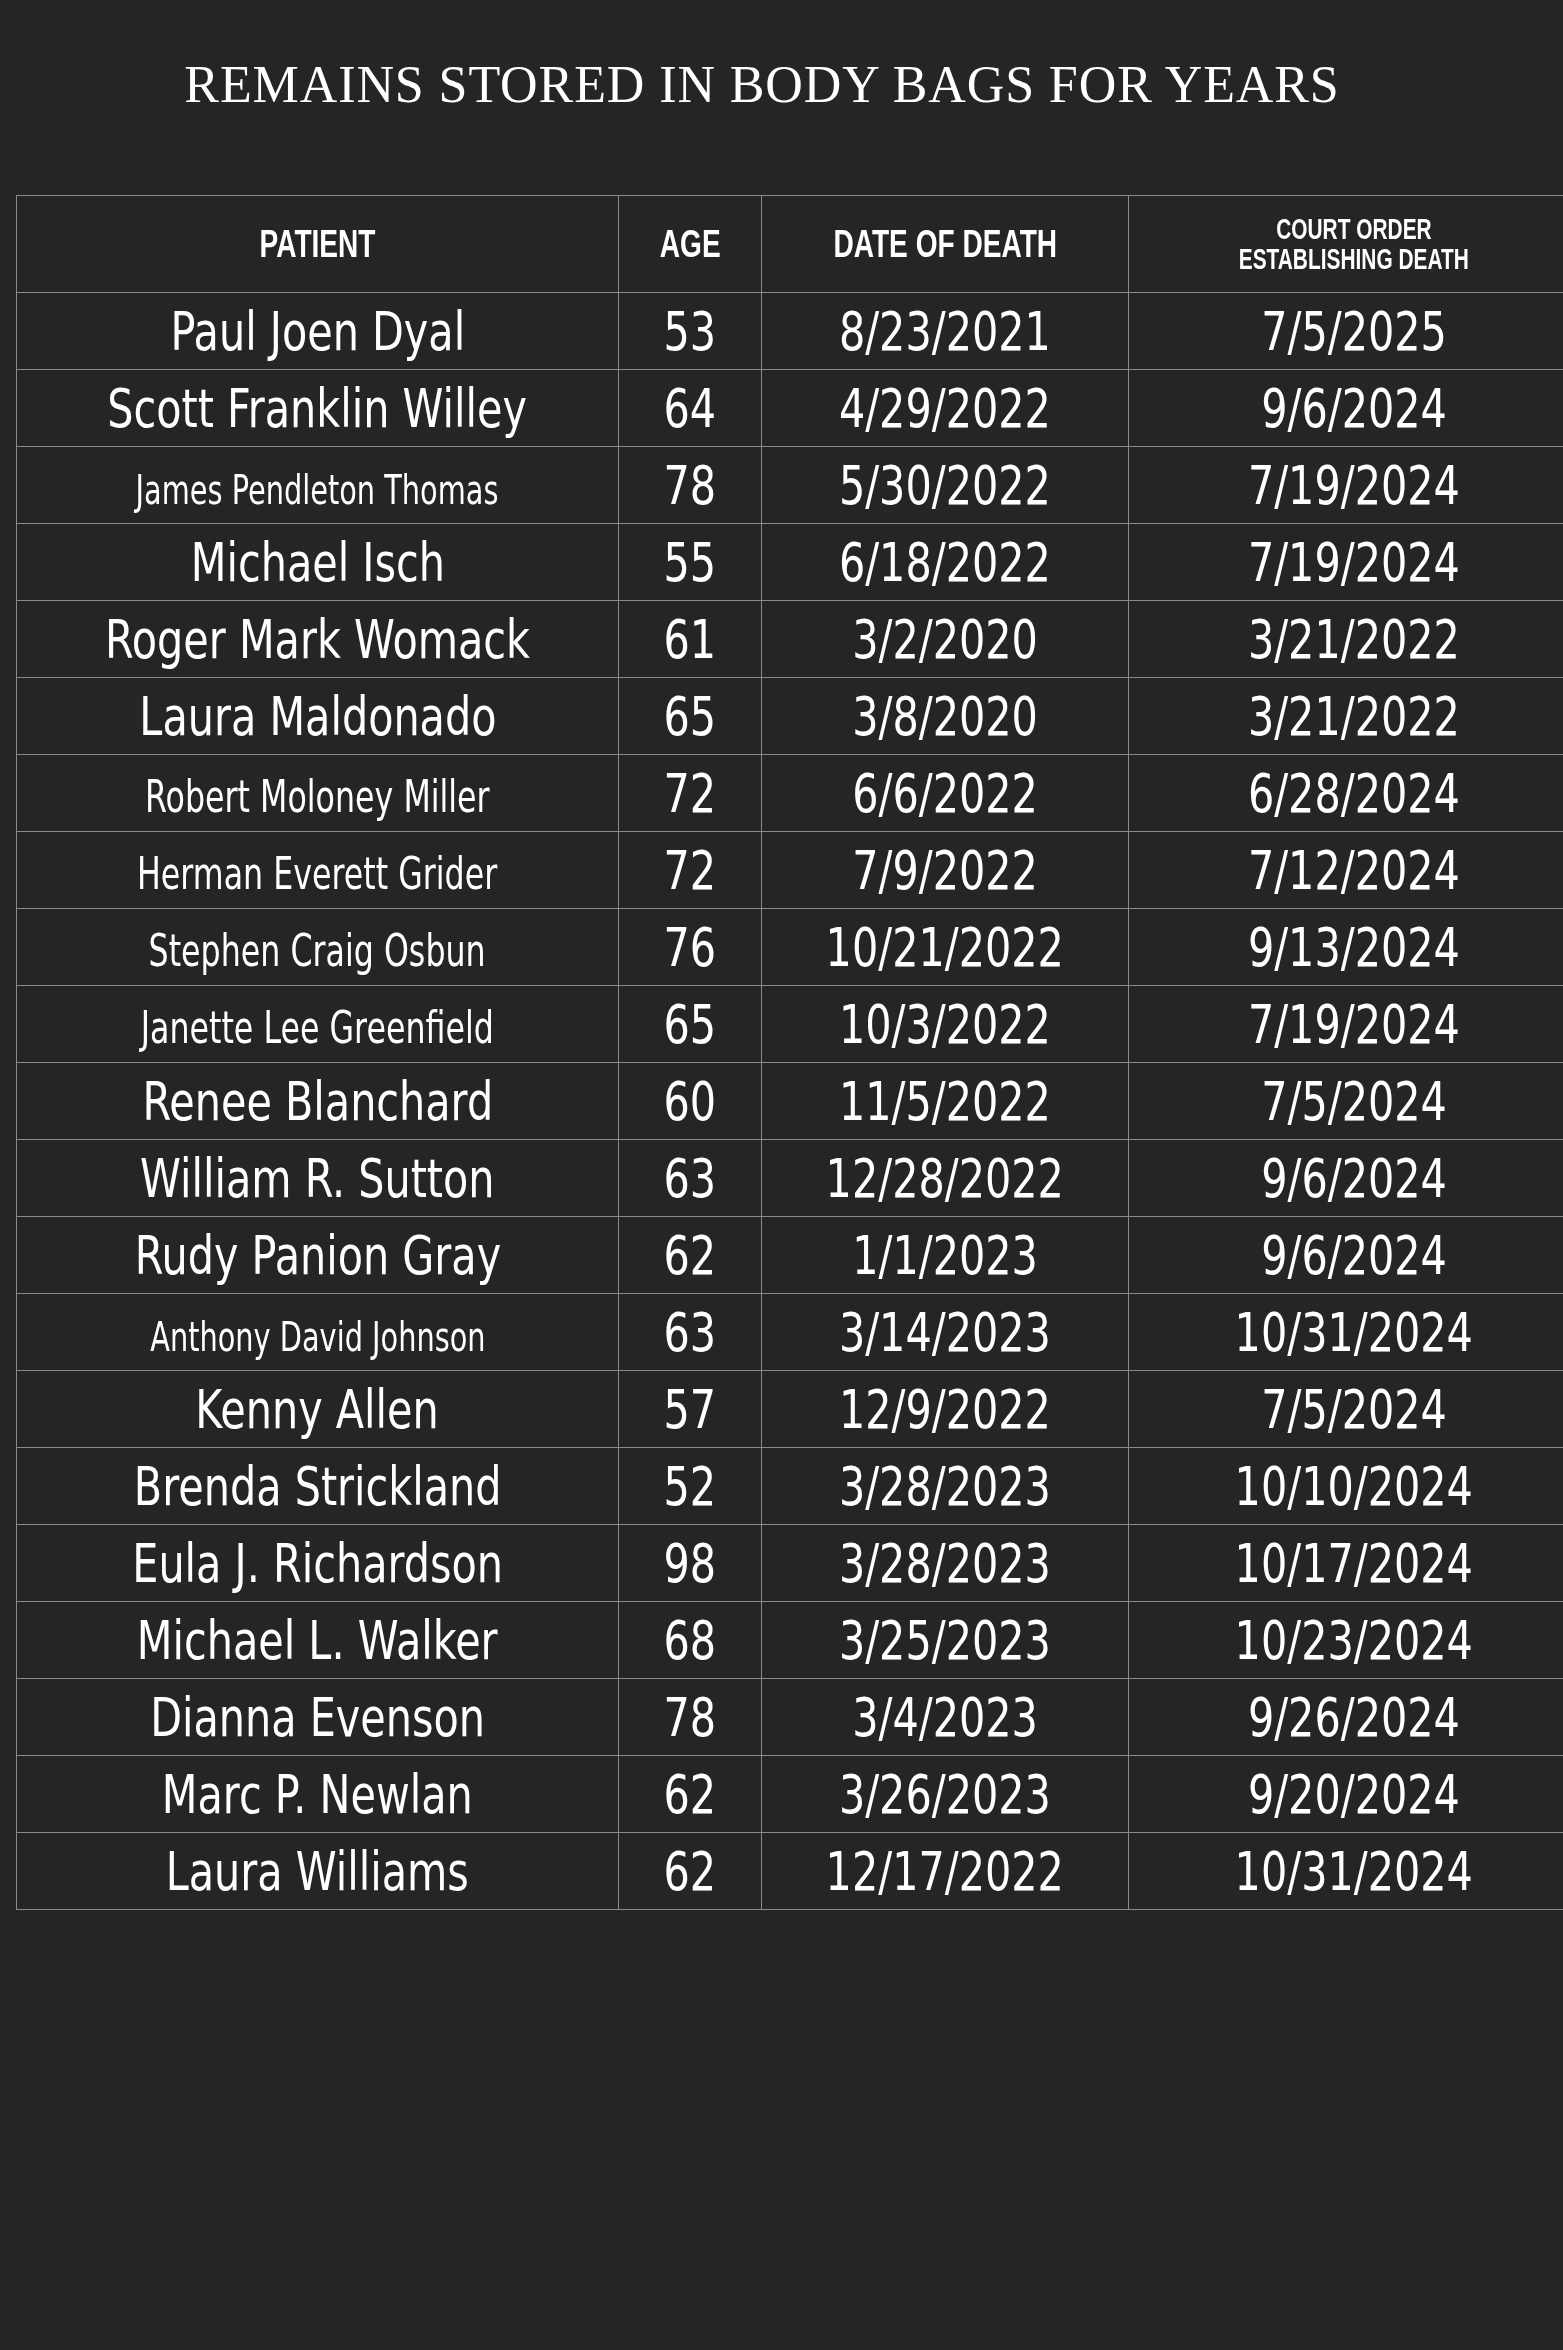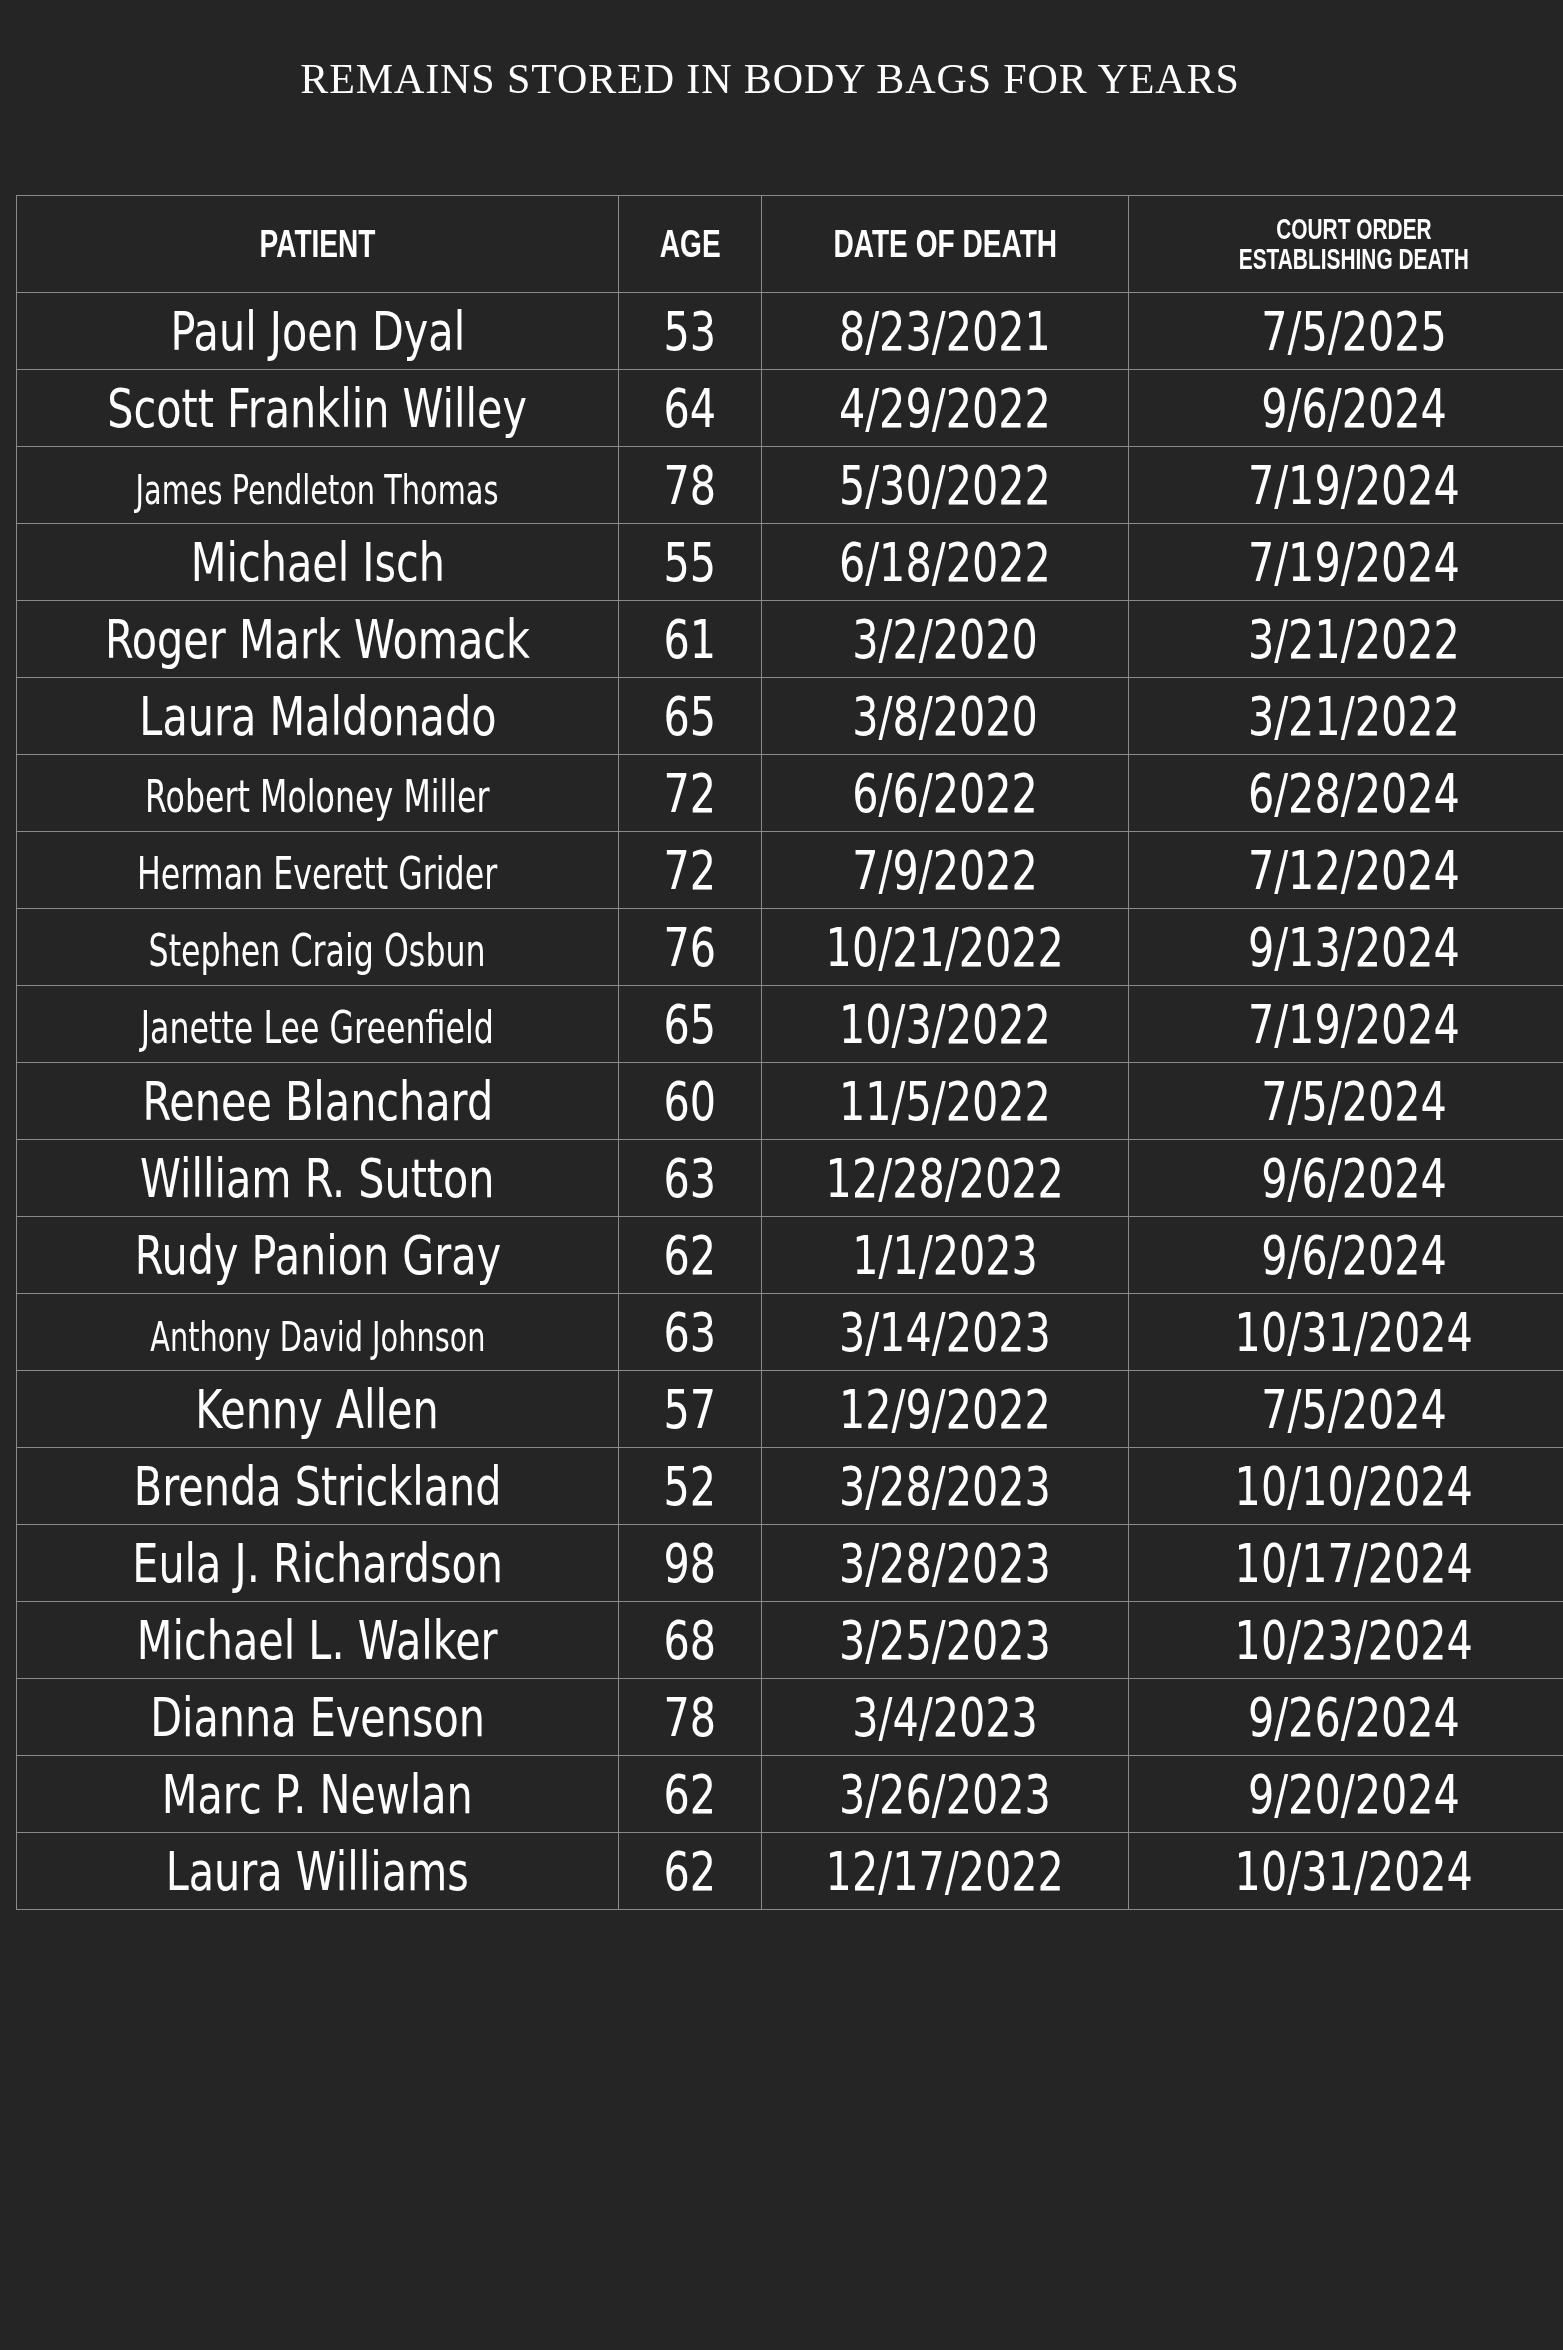--- a/index.html
+++ b/index.html
@@ -6,25 +6,25 @@
   body {
     width: 1564px; height: 2351px;
     background: #252525;
     overflow: hidden;
     position: relative;
     font-family: "Liberation Sans", "DejaVu Sans", sans-serif;
     color: #ffffff;
   }
   .title {
     position: absolute;
-    left: 8px; top: 55px;
+    left: 0; top: 55px;
     width: 1524px;
     text-align: center;
     font-family: "Liberation Serif", "DejaVu Serif", serif;
-    font-size: 42px;
+    font-size: 52px;
     letter-spacing: 0.9px;
     color: #ffffff;
     white-space: nowrap;
   }
   .tbl {
     position: absolute;
     left: 16px; top: 195px;
     width: 1564px;
     border-collapse: collapse;
     table-layout: fixed;

